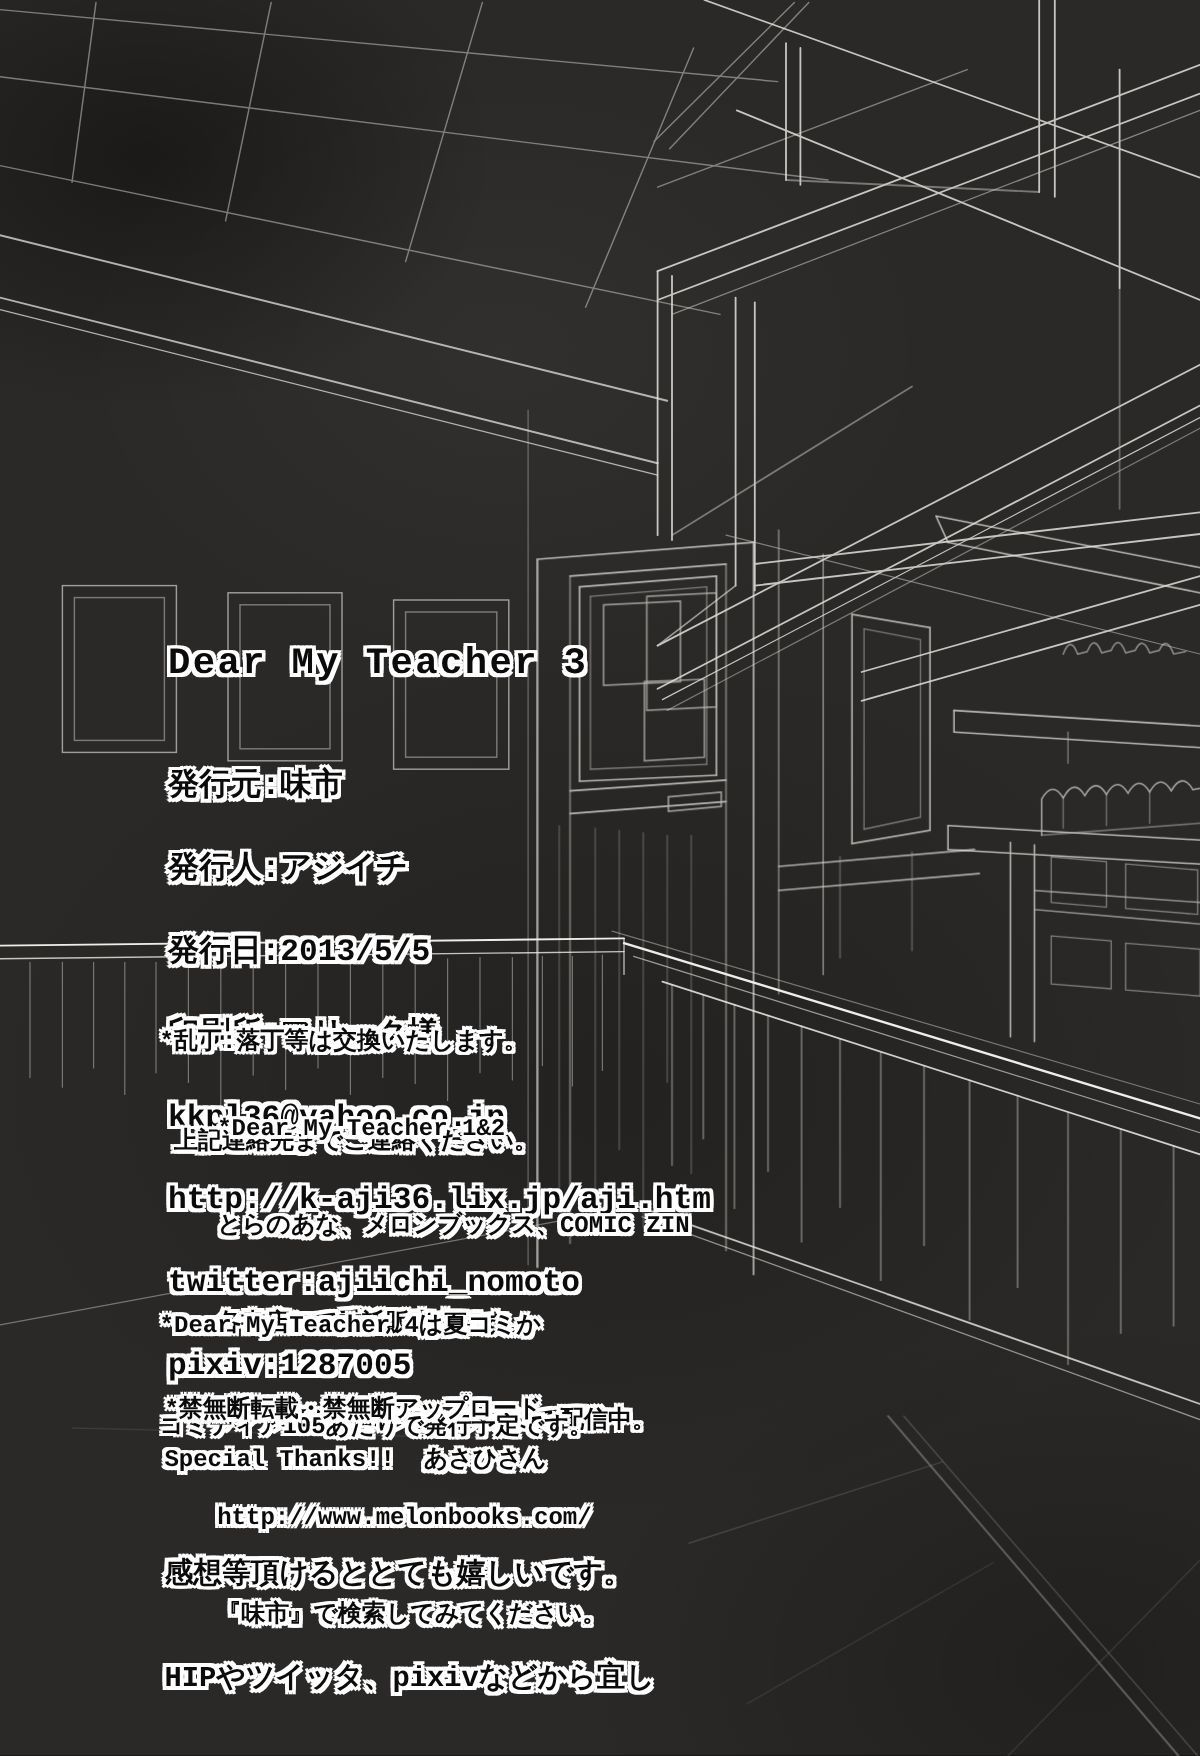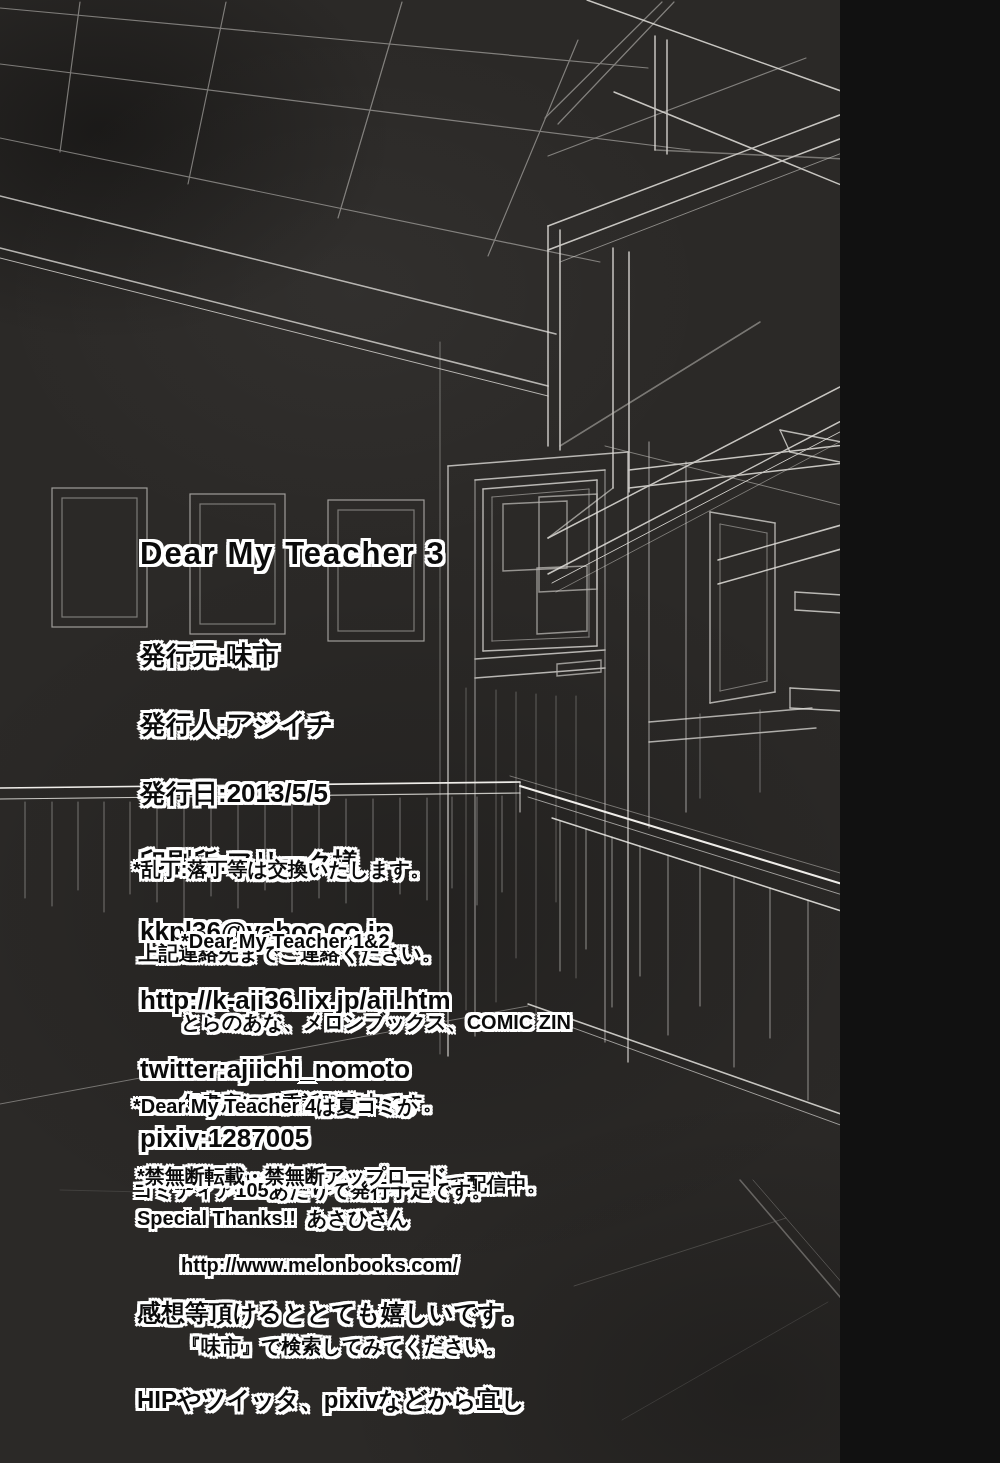--- a/index.html
+++ b/index.html
@@ -1,24 +1,24 @@
 <!DOCTYPE html>
 <html><head>
 <meta charset="utf-8">
 <style>
   html,body{margin:0;padding:0;background:#111;}
   #page{
-    position:relative;width:840px;height:1463px;overflow:hidden;
+    position:relative;width:1000px;height:1463px;overflow:hidden;
     background:
       radial-gradient(420px 300px at 12% 9%, rgba(0,0,0,.38), transparent 70%),
       radial-gradient(520px 380px at 42% 20%, rgba(255,255,255,.03), transparent 70%),
       radial-gradient(700px 500px at 50% 62%, rgba(0,0,0,.18), transparent 75%),
       radial-gradient(600px 420px at 90% 95%, rgba(0,0,0,.22), transparent 70%),
       #2b2927;
-    font-family:Liberation Sans, sans-serif;
+    font-family:Liberation Mono, monospace;
   }
   #art{position:absolute;left:0;top:0;width:1000px;height:1463px;}
   .tblock{position:absolute;white-space:pre;}
   .halo{
     color:#0b0b0b;font-weight:bold;
     text-shadow:
       -3px -3px 0 #fff,-3px 0 0 #fff,-3px 3px 0 #fff,
       0 -3px 0 #fff,0 3px 0 #fff,
       3px -3px 0 #fff,3px 0 0 #fff,3px 3px 0 #fff,
       -2px -2px 0 #fff,2px -2px 0 #fff,-2px 2px 0 #fff,2px 2px 0 #fff,

